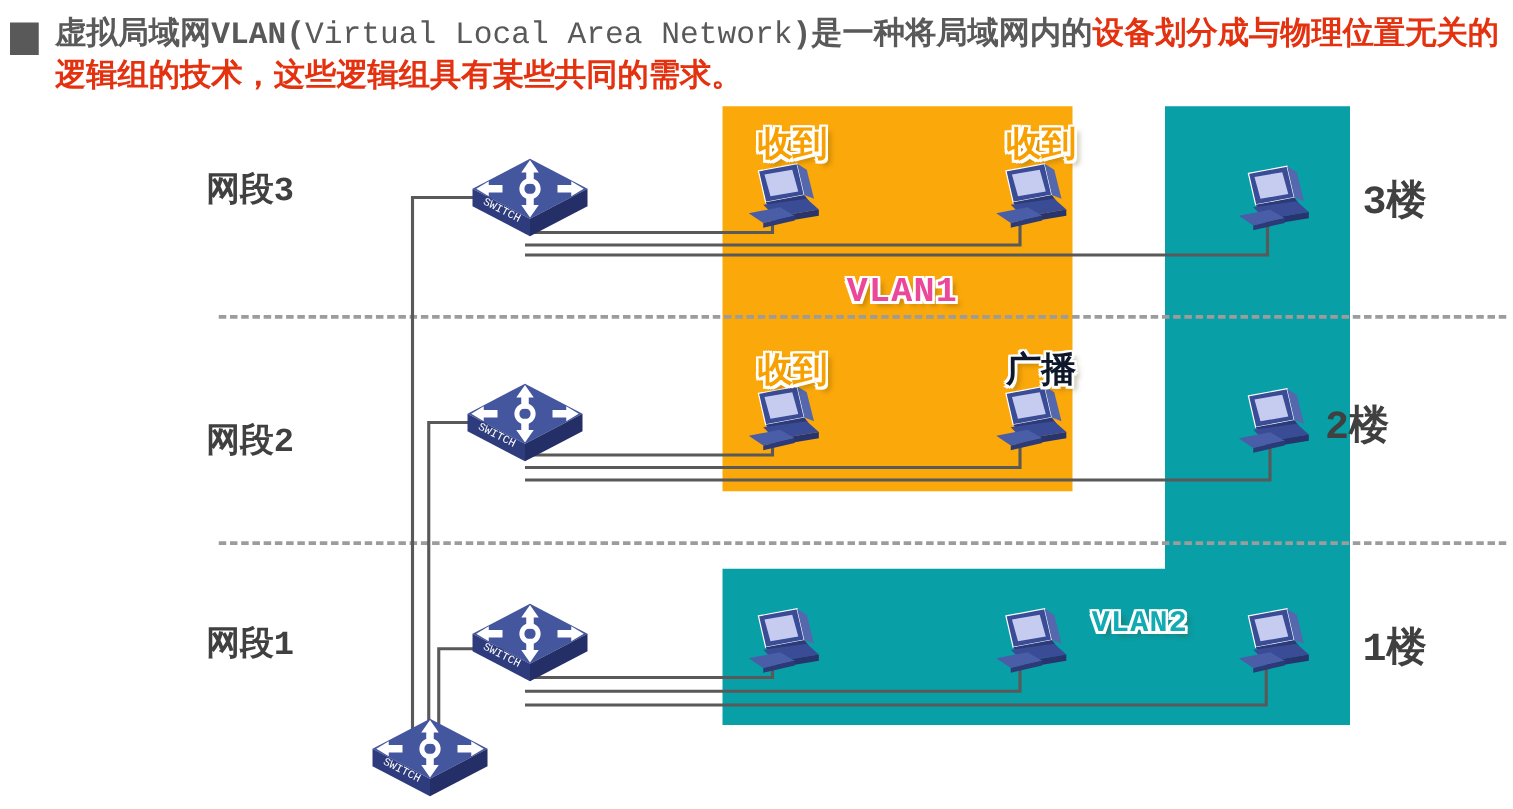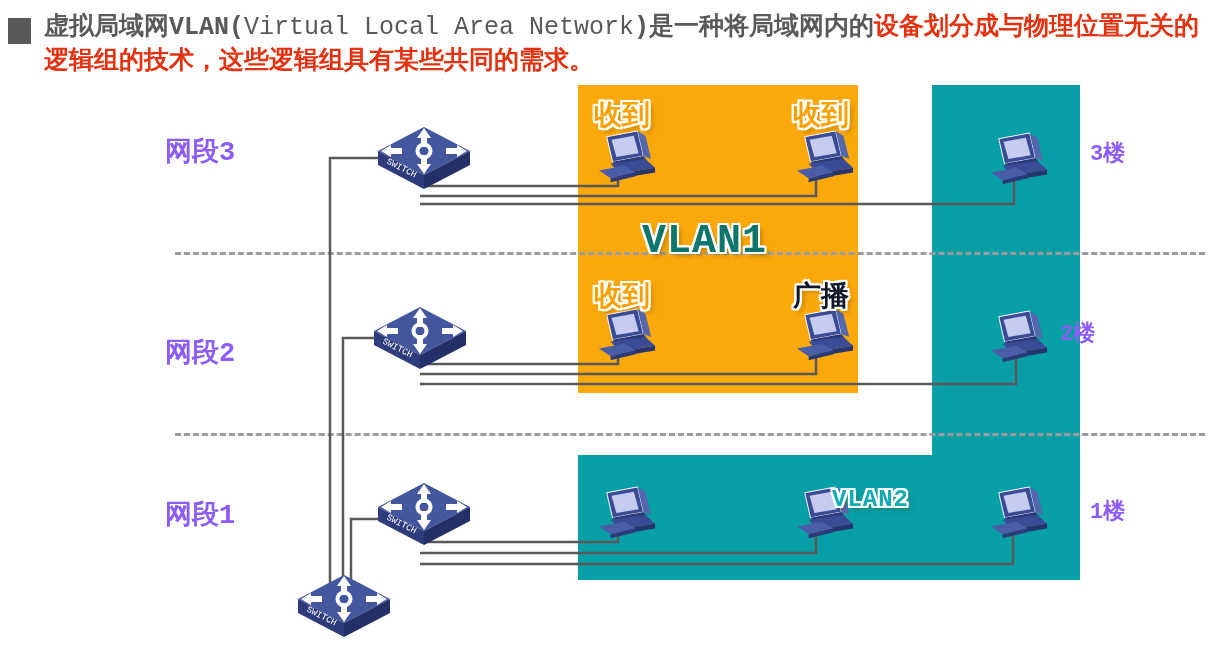--- a/index.html
+++ b/index.html
@@ -23,34 +23,34 @@
   
   .dashed{position:absolute;left:175px;width:1030px;height:0;border-top:3px dashed #9c9c9c;z-index:2;}
   #dash1{top:252px;}
   #dash2{top:433px;}
   
   #wires{position:absolute;left:0;top:0;z-index:3;}
   #wires polyline{fill:none;stroke:#595959;stroke-width:2.5;}
   
   .switch,.comp{position:absolute;z-index:4;}
   
-  .lbl{position:absolute;z-index:5;white-space:nowrap;}
-  .seg-label,.floor-label{color:#8b5cf6;font-weight:700;}
+  .lbl{position:absolute;z-index:5;text-align:center;white-space:nowrap;}
+  .seg-label,.floor-label{color:#404040;font-weight:700;}
   .seg-label{font-size:27px;}
-  .floor-label{font-size:22px;}
+  .floor-label{font-size:32px;}
   .outline-lbl{
     font-weight:800;
     text-shadow:
       -2px -2px 0 #fff, 2px -2px 0 #fff, -2px 2px 0 #fff, 2px 2px 0 #fff,
       -2px 0 0 #fff, 2px 0 0 #fff, 0 -2px 0 #fff, 0 2px 0 #fff,
       4px 4px 4px rgba(80,60,0,.35);
   }
   .recv{font-size:28px;color:#F7A000;}
   .bcast{font-size:28px;color:#0f172a;}
-  .vlan1{font-size:40px;color:#0f766e;letter-spacing:1px;}
+  .vlan1{font-size:28px;color:#ec4899;letter-spacing:1px;}
   .vlan2{font-size:24px;color:#12ABB3;letter-spacing:1px;}
 </style>
 </head>
 <body>
 
 <div id="stage">
 
   <div id="bullet"></div>
   <div id="title-text"><span class="t-gray">虚拟局域网VLAN(</span><span class="t-en">Virtual Local Area Network</span><span class="t-gray">)是一种将局域网内的</span><span class="t-red">设备划分成与物理位置无关的逻辑组的技术，这些逻辑组具有某些共同的需求。</span></div>
 

